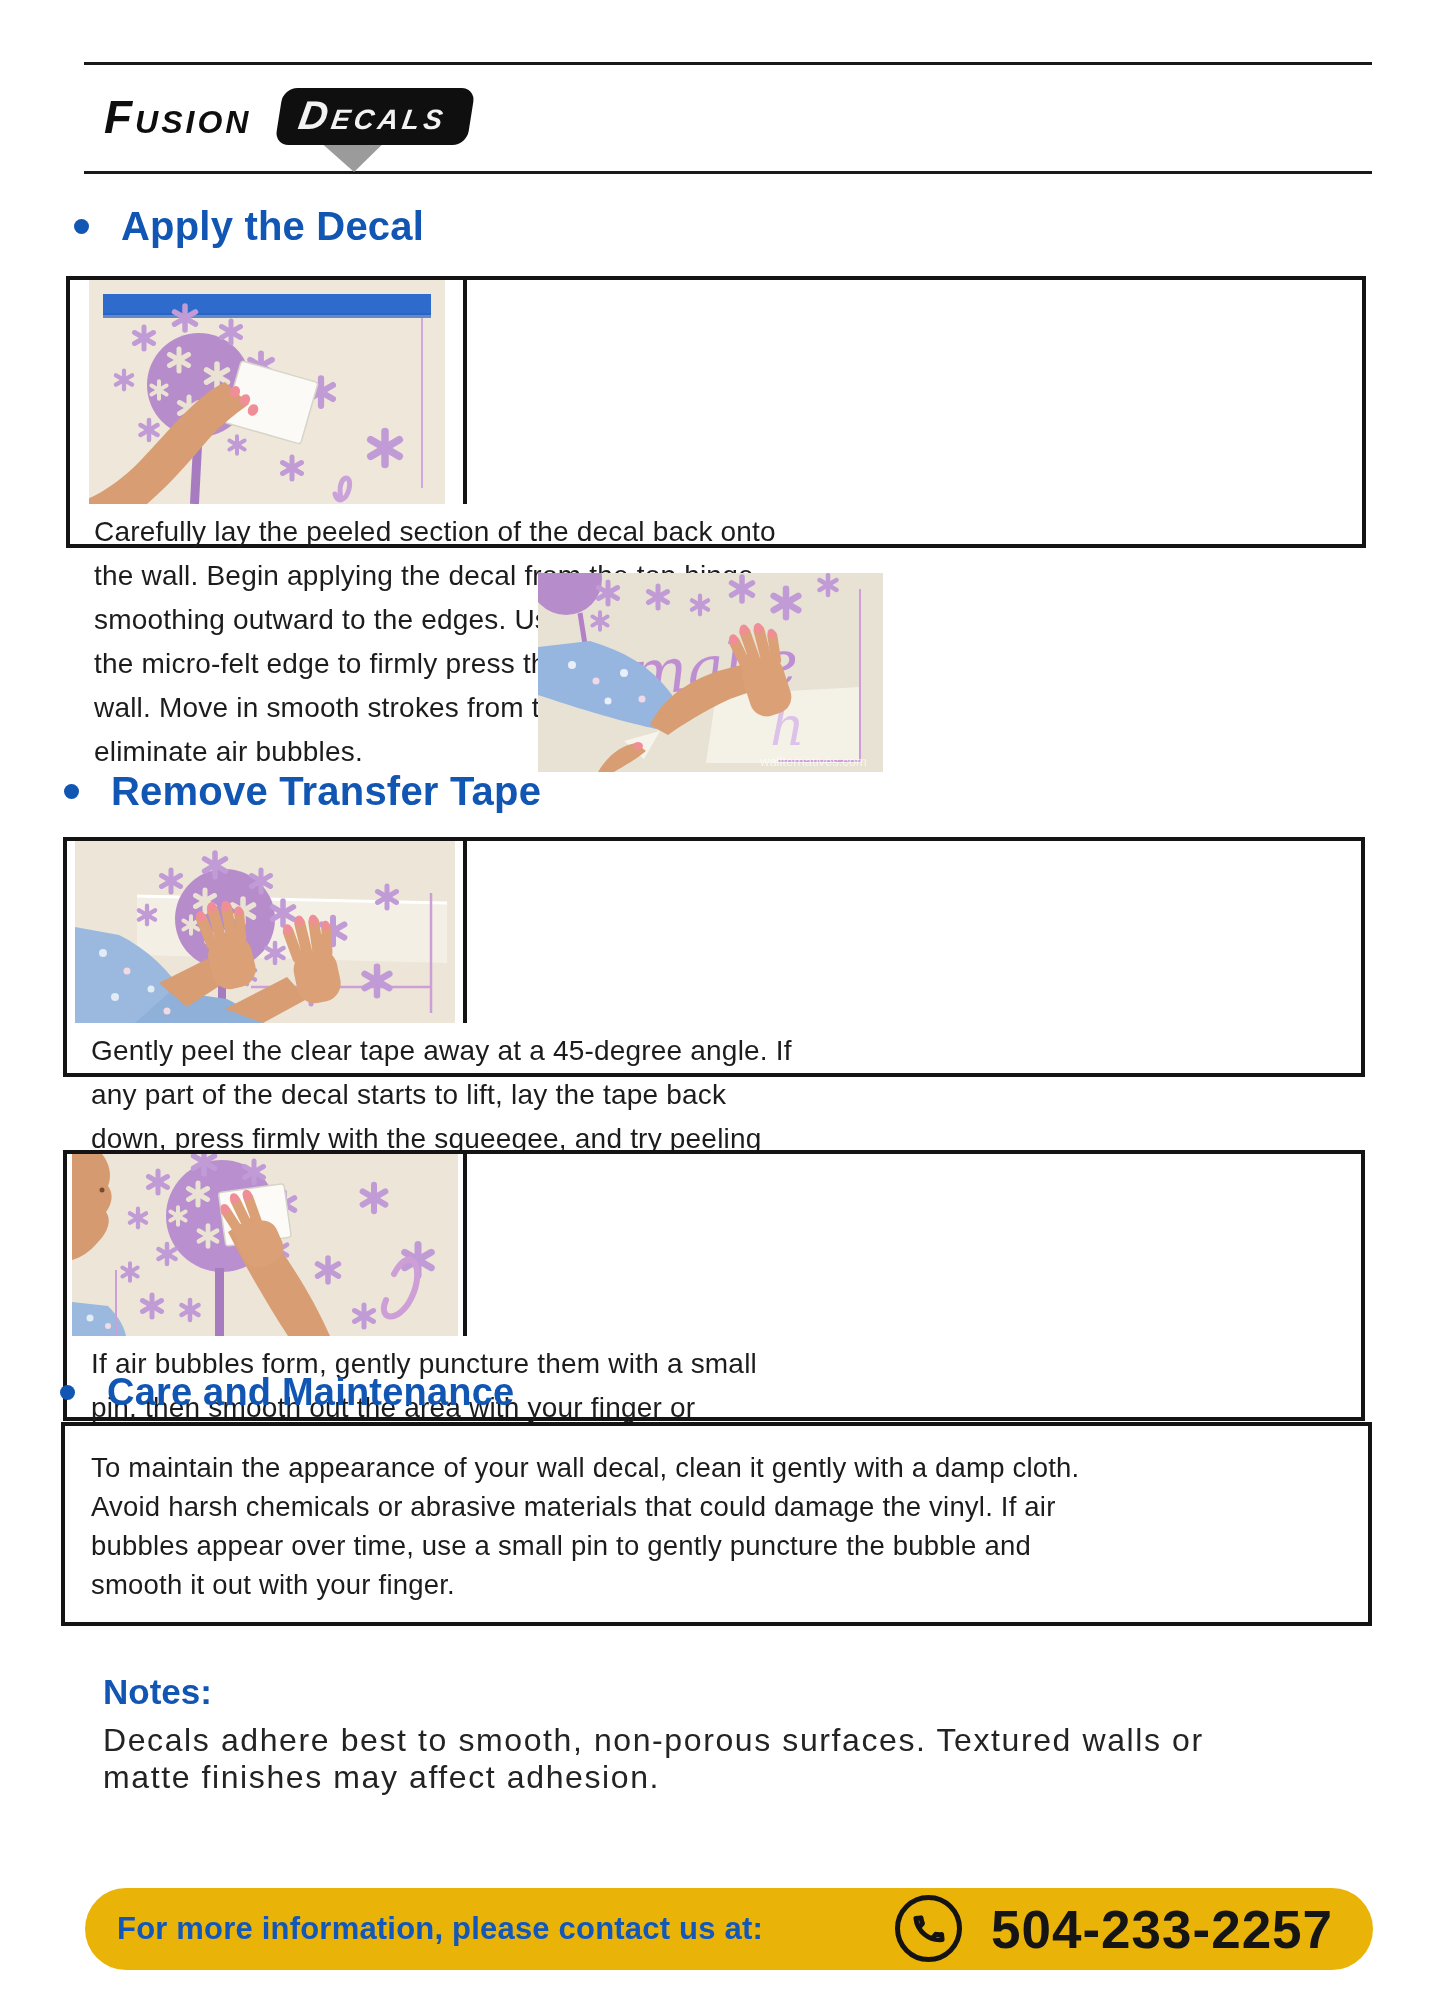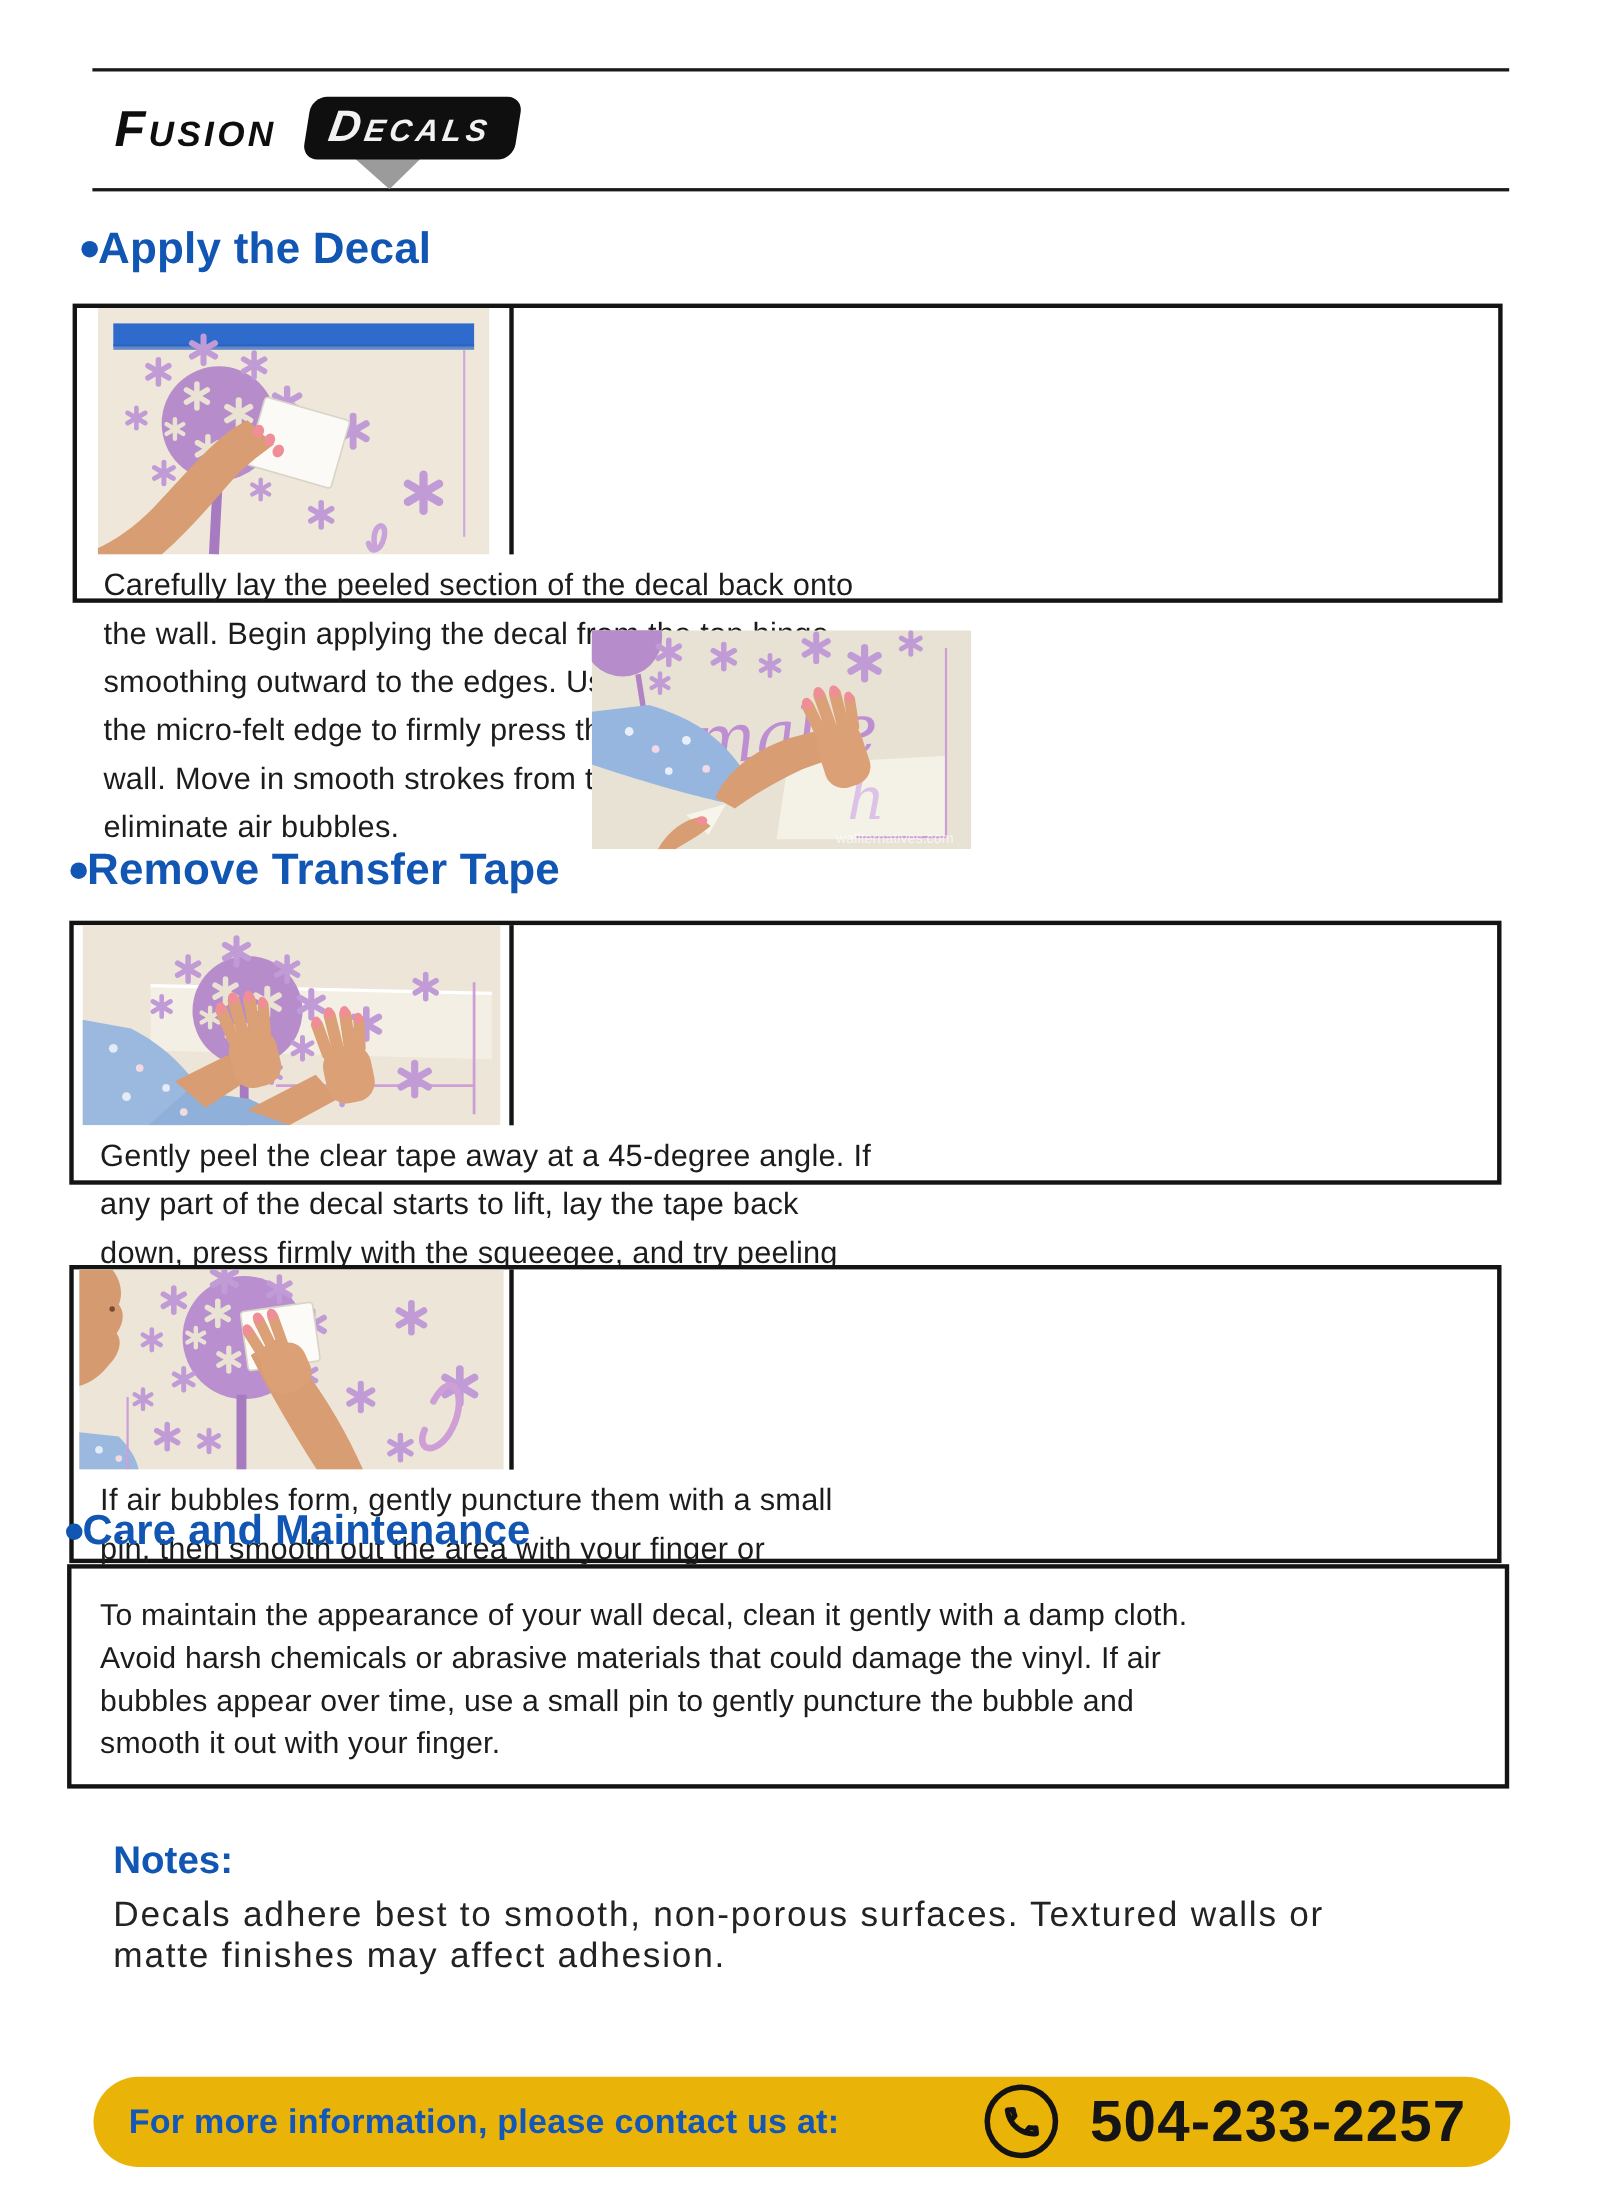--- a/index.html
+++ b/index.html
@@ -22,21 +22,21 @@
     position:relative;z-index:2;display:inline-block;background:#0f0f0f;color:#f2f2f2;
     font-style:italic;font-weight:900;font-size:40px;letter-spacing:4px;font-variant:small-caps;
     padding:7px 24px 10px 20px;border-radius:14px;transform:skewX(-9deg);line-height:1;
   }
   .logo-tail{
     position:absolute;z-index:1;left:34px;top:48px;width:70px;height:36px;background:#9b9b9b;
     clip-path:polygon(0 0,100% 20%,58% 100%);
   }
 
   
-  .section-head{position:absolute;display:flex;align-items:center;gap:0;}
+  .section-head{position:absolute;display:flex;align-items:center;gap:32px;}
   .bullet{width:15px;height:15px;border-radius:50%;background:#1256b4;flex:0 0 auto;}
   .head-title{font-size:40px;font-weight:800;color:#1256b4;letter-spacing:0.2px;line-height:1;}
   .head-suffix{font-size:34px;font-weight:800;color:#121212;letter-spacing:0.2px;line-height:1;}
   .head-suffix:empty{display:none;}
 
   
   .info-box{position:absolute;border:4px solid #141414;background:#ffffff;display:flex;box-sizing:border-box;flex-direction:column;}
   .photo-cell{border-right:4px solid #141414;display:flex;align-items:center;justify-content:center;box-sizing:border-box;}
   .text-cell{
     flex:1;display:flex;align-items:center;box-sizing:border-box;padding:6px 14px 6px 24px;

